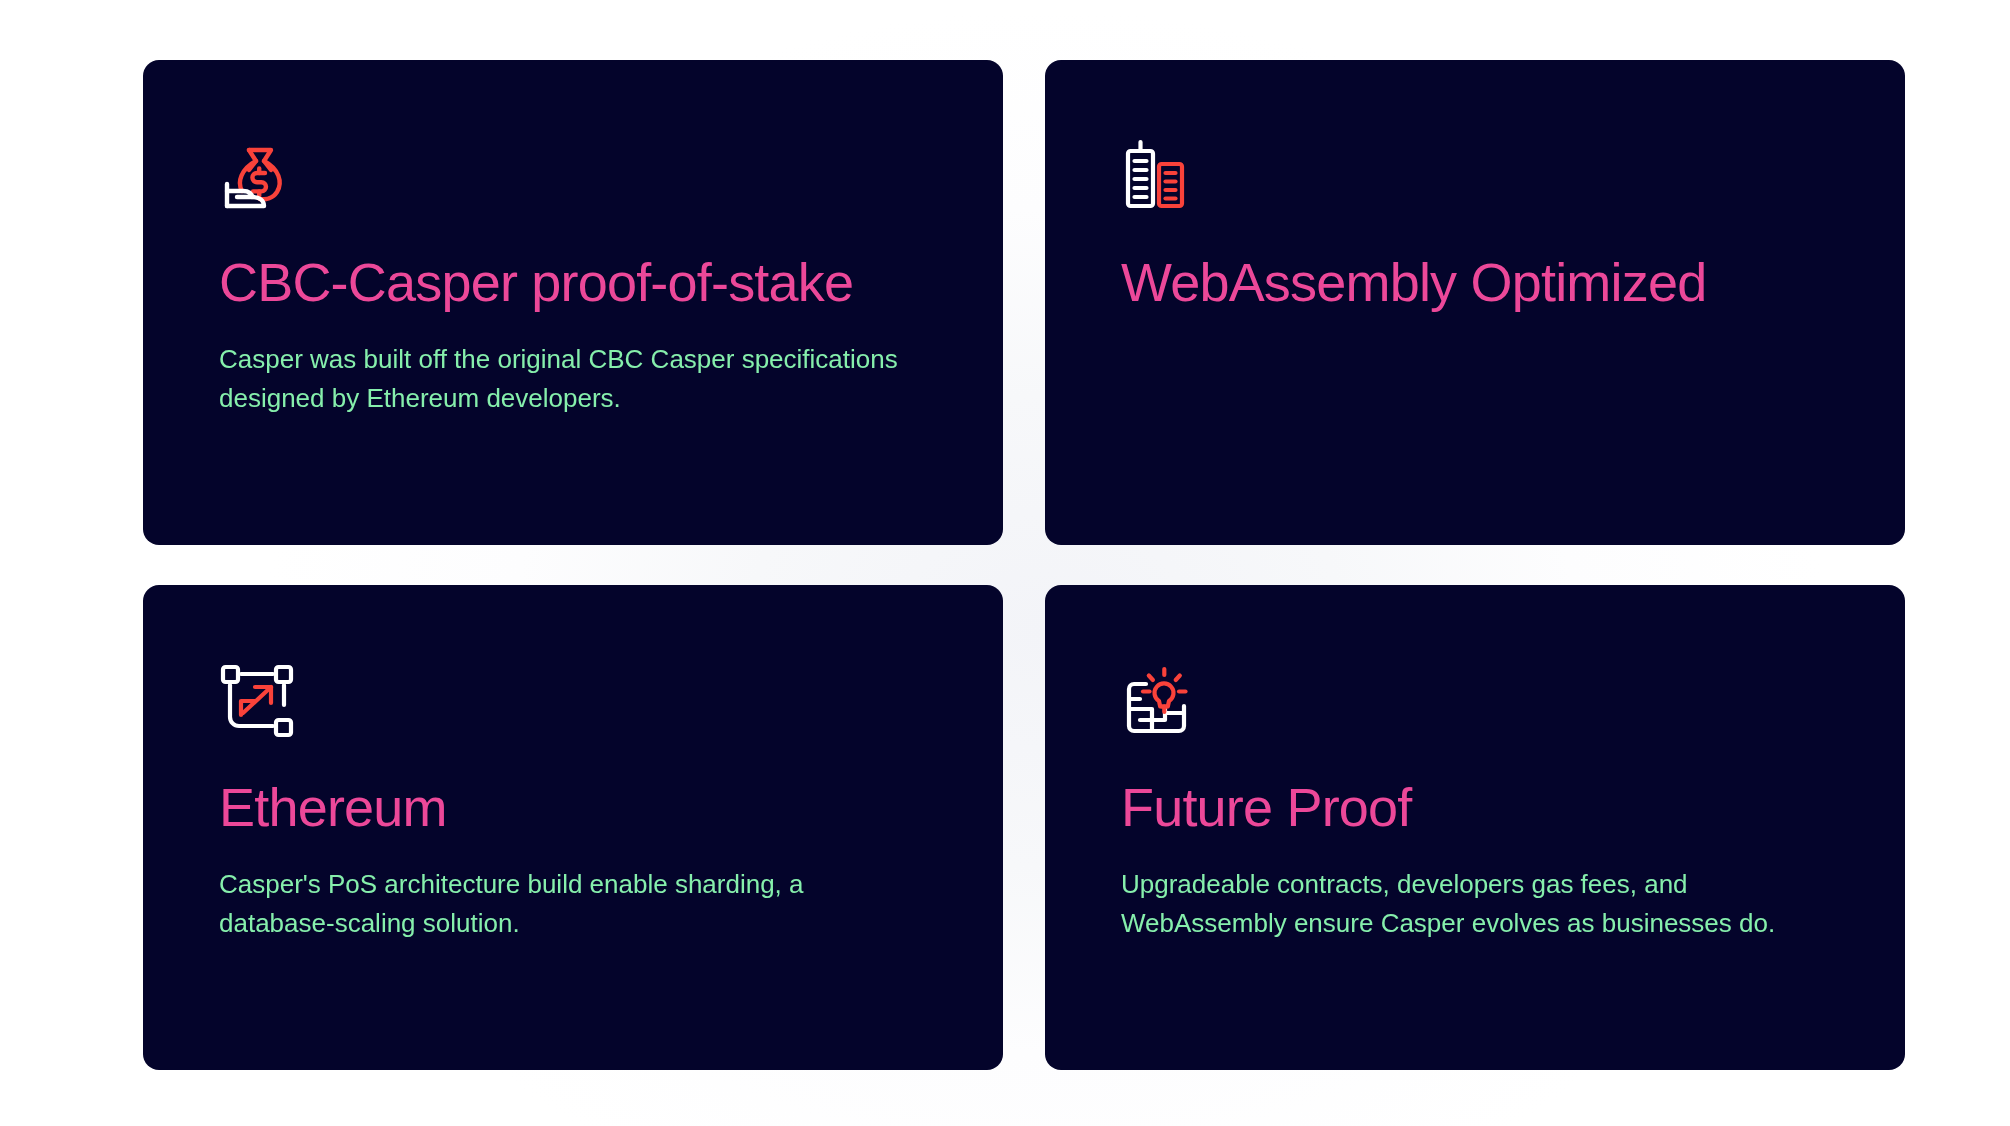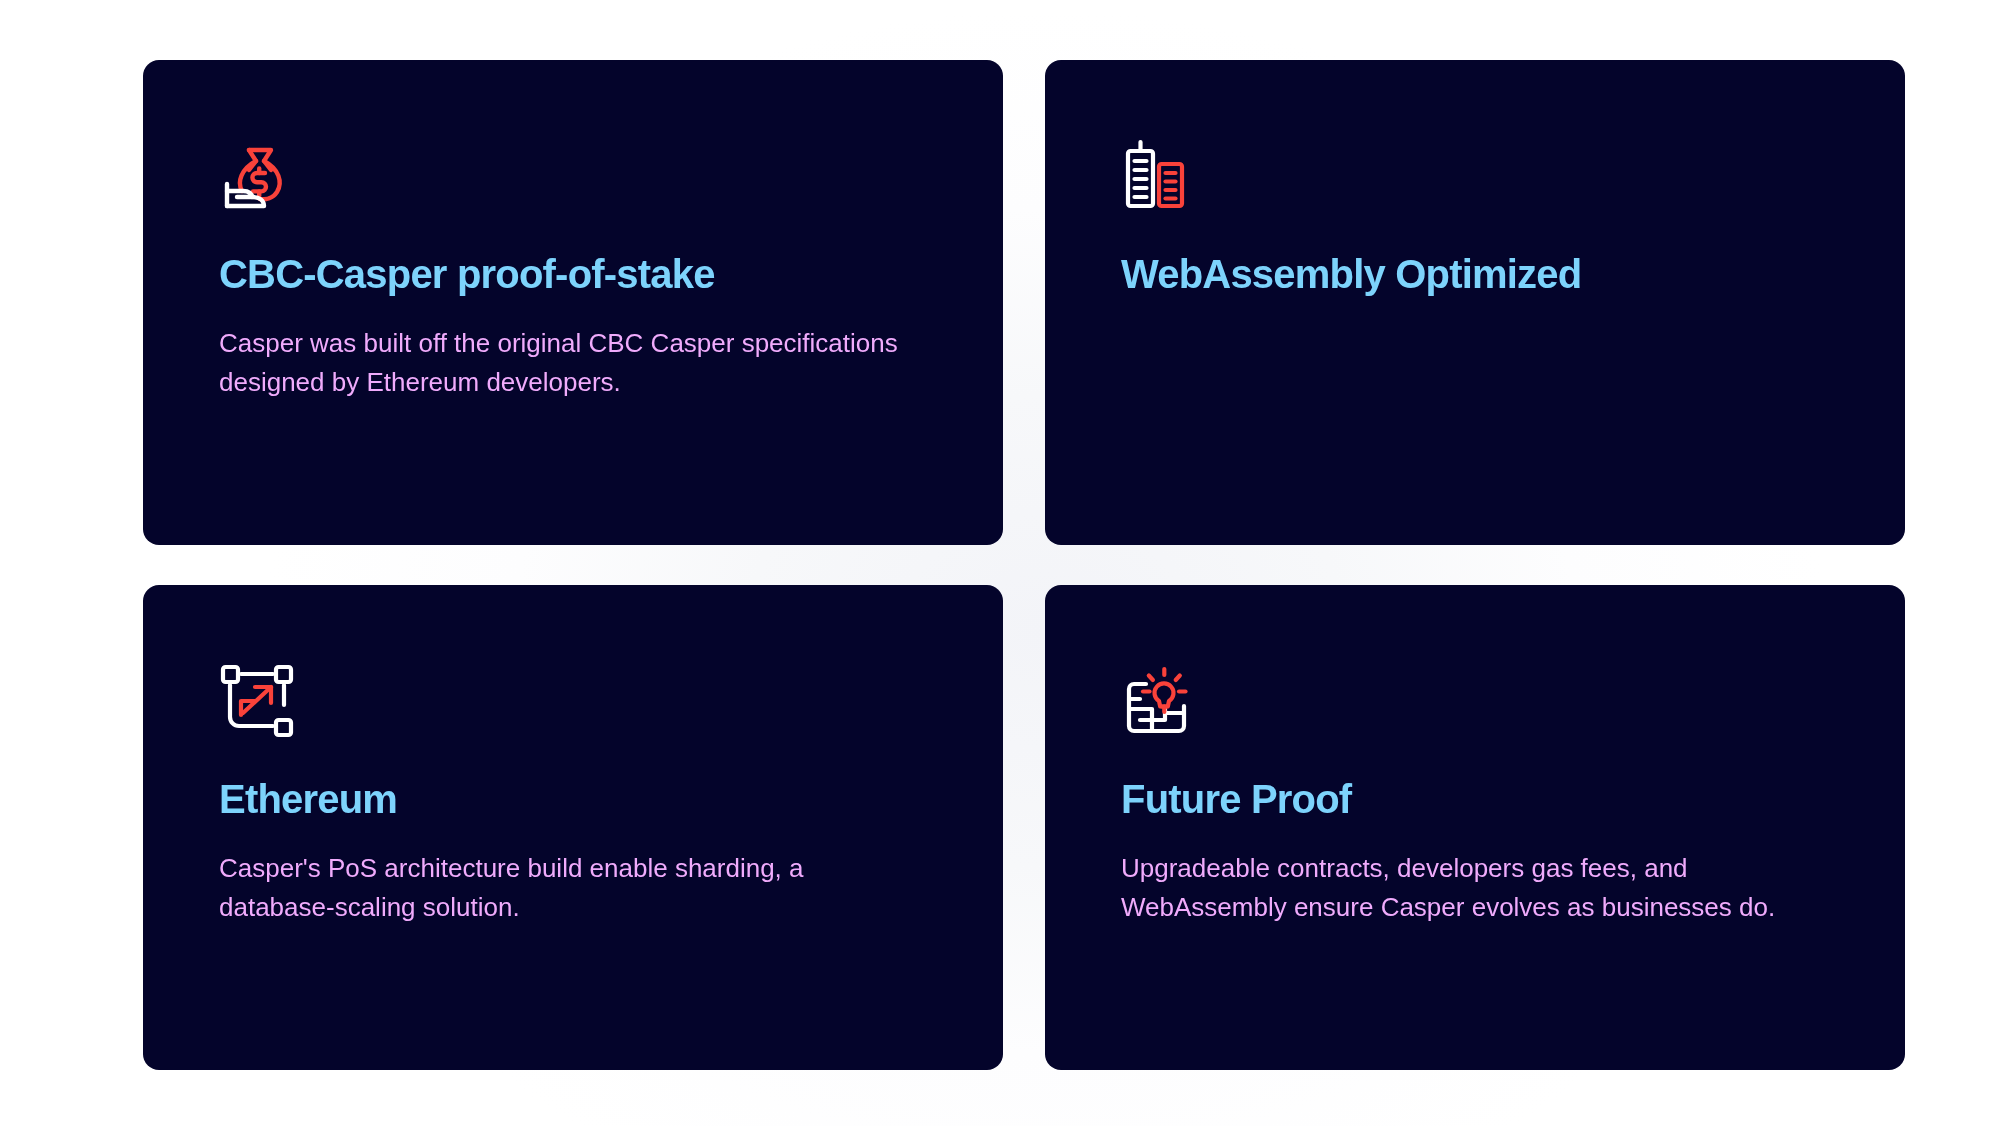--- a/index.html
+++ b/index.html
@@ -45,30 +45,30 @@
   }
 
   .card-icon {
     width: 76px;
     height: 76px;
     display: block;
     margin-bottom: 38px;
   }
 
   .card-title {
-    color: #7dd3fc;
-    font-size: 40px;
-    font-weight: 700;
+    color: #ec4899;
+    font-size: 54px;
+    font-weight: 400;
     letter-spacing: -0.8px;
     line-height: 1.14;
     margin-bottom: 26px;
   }
 
   .card-body {
-    color: #f0abfc;
+    color: #86efac;
     font-size: 26px;
     font-weight: 400;
     line-height: 1.52;
     max-width: 690px;
   }
 </style>
 </head>
 <body>
 
 <div class="page">

